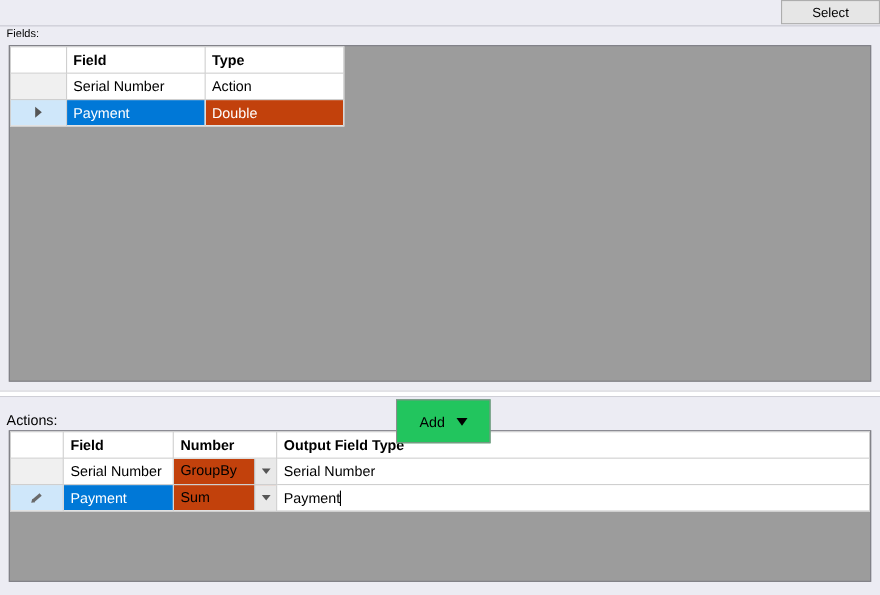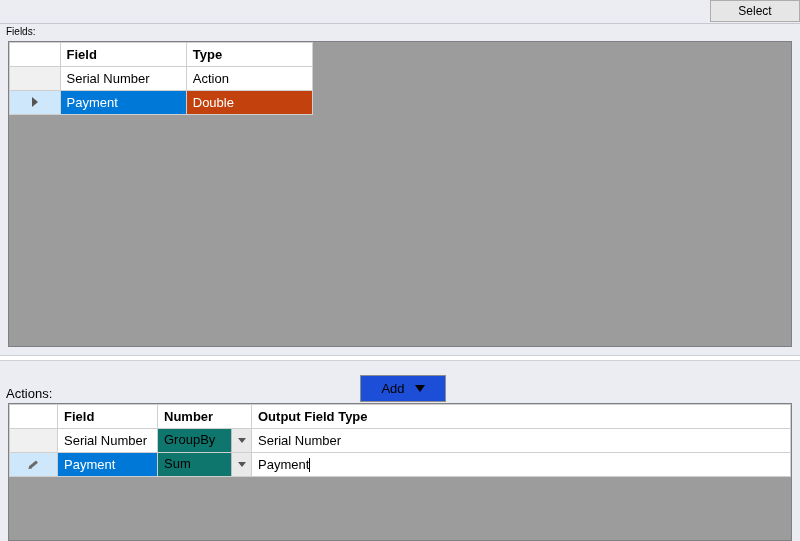--- a/index.html
+++ b/index.html
@@ -91,35 +91,34 @@
     background: #ffffff;
     border-top: 1px solid #cfcfd6;
     border-bottom: 1px solid #cfcfd6;
   }
 
   
   .actions-header {
     position: relative;
     height: 30px;
     background: #ececf3;
-    margin-top: 12px;
   }
   .actions-label {
     position: absolute;
     left: 6px;
     bottom: 2px;
     font-size: 13px;
   }
   .add-btn {
     position: absolute;
     left: 360px;
     top: 2px;
-    height: 27px;
+    height: 40px;
     width: 86px;
-    background: #1d4ed8;
+    background: #22c55e;
     border: 1px solid #8d8d8d;
     font-size: 13px;
     cursor: pointer;
     display: flex;
     align-items: center;
     justify-content: center;
     gap: 10px;
     padding: 0 8px;
   }
   .add-btn .caret {
@@ -152,21 +151,21 @@
     white-space: nowrap;
     overflow: hidden;
   }
   .actions-grid th { background: #fff; font-weight: 600; }
   .ag-rowhdr { width: 48px; }
   .ag-field  { width: 100px; }
   .ag-action { width: 94px; }
   .actions-grid td.rowhdr { background: #f0f0f0; text-align:center; }
   .actions-grid td.rowhdr.editsel { background: #cfe7fa; }
   .actions-grid td.action-cell {
-    background: #0f766e;
+    background: #c2410c;
     padding: 0;
   }
   .action-wrap {
     display: flex; align-items: stretch; height: 100%;
   }
   .action-text {
     flex: 1; padding: 3px 6px;
   }
   .action-drop {
     width: 20px;

